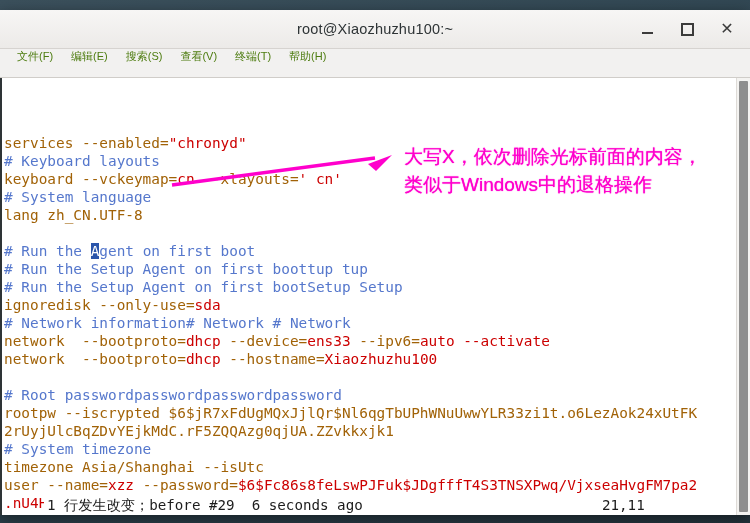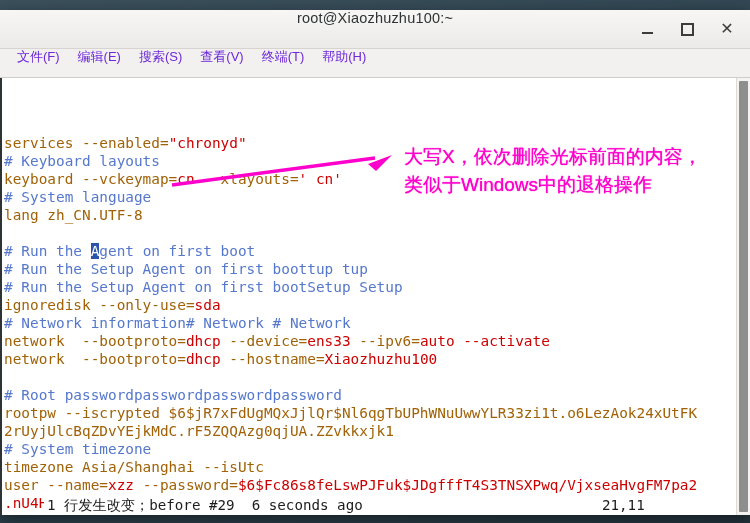--- a/index.html
+++ b/index.html
@@ -33,21 +33,21 @@
   }
 
   
   .titlebar {
     position: relative;
     height: 38px;
     flex: 0 0 38px;
     background: linear-gradient(#f7f6f5, #eceae8);
     border-bottom: 1px solid #d6d3d0;
     display: flex;
-    align-items: flex-start;
+    align-items: center;
     justify-content: center;
   }
   .title-text {
     font-size: 14.5px;
     color: #2e3436;
     font-family: "Liberation Sans", sans-serif;
     letter-spacing: .2px;
     white-space: nowrap;
   }
   .win-buttons {
@@ -97,22 +97,22 @@
     height: 29px;
     flex: 0 0 29px;
     background: #f2f1f0;
     border-bottom: 1px solid #d0cdc9;
     display: flex;
     align-items: center;
     padding-left: 8px;
     box-sizing: border-box;
   }
   .menu-item {
-    font-size: 13px;
-    color: #6d28d9;
+    font-size: 11px;
+    color: #4d7c0f;
     padding: 3px 9px 16px 9px;
     white-space: nowrap;
     border-radius: 3px;
     cursor: default;
   }
 
   
   .term-wrap {
     position: relative;
     flex: 1 1 auto;

